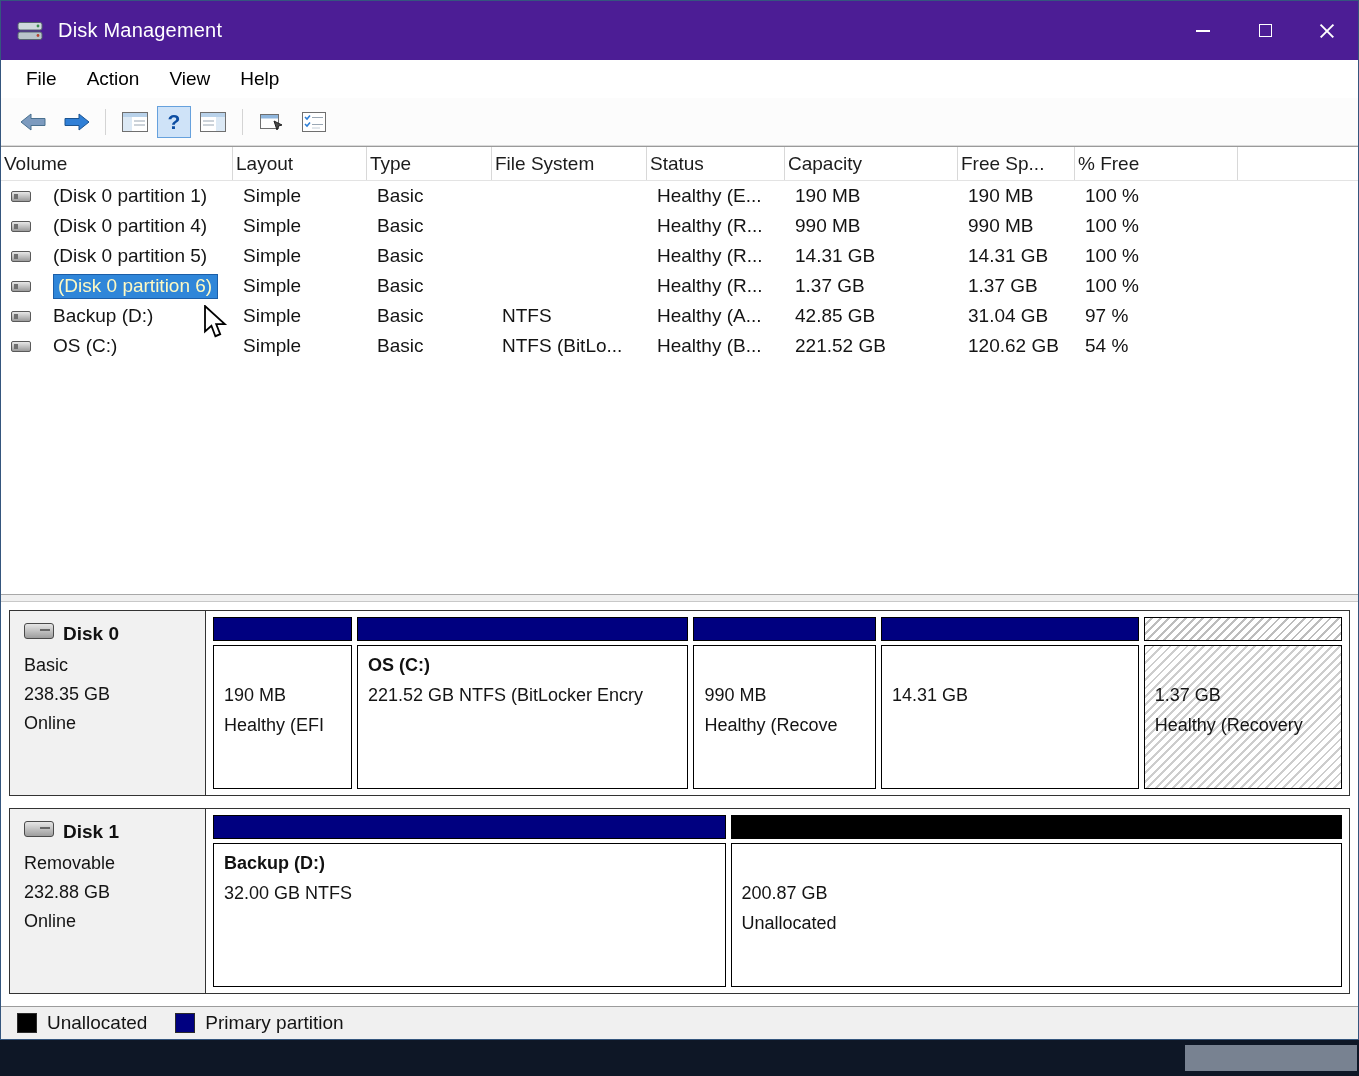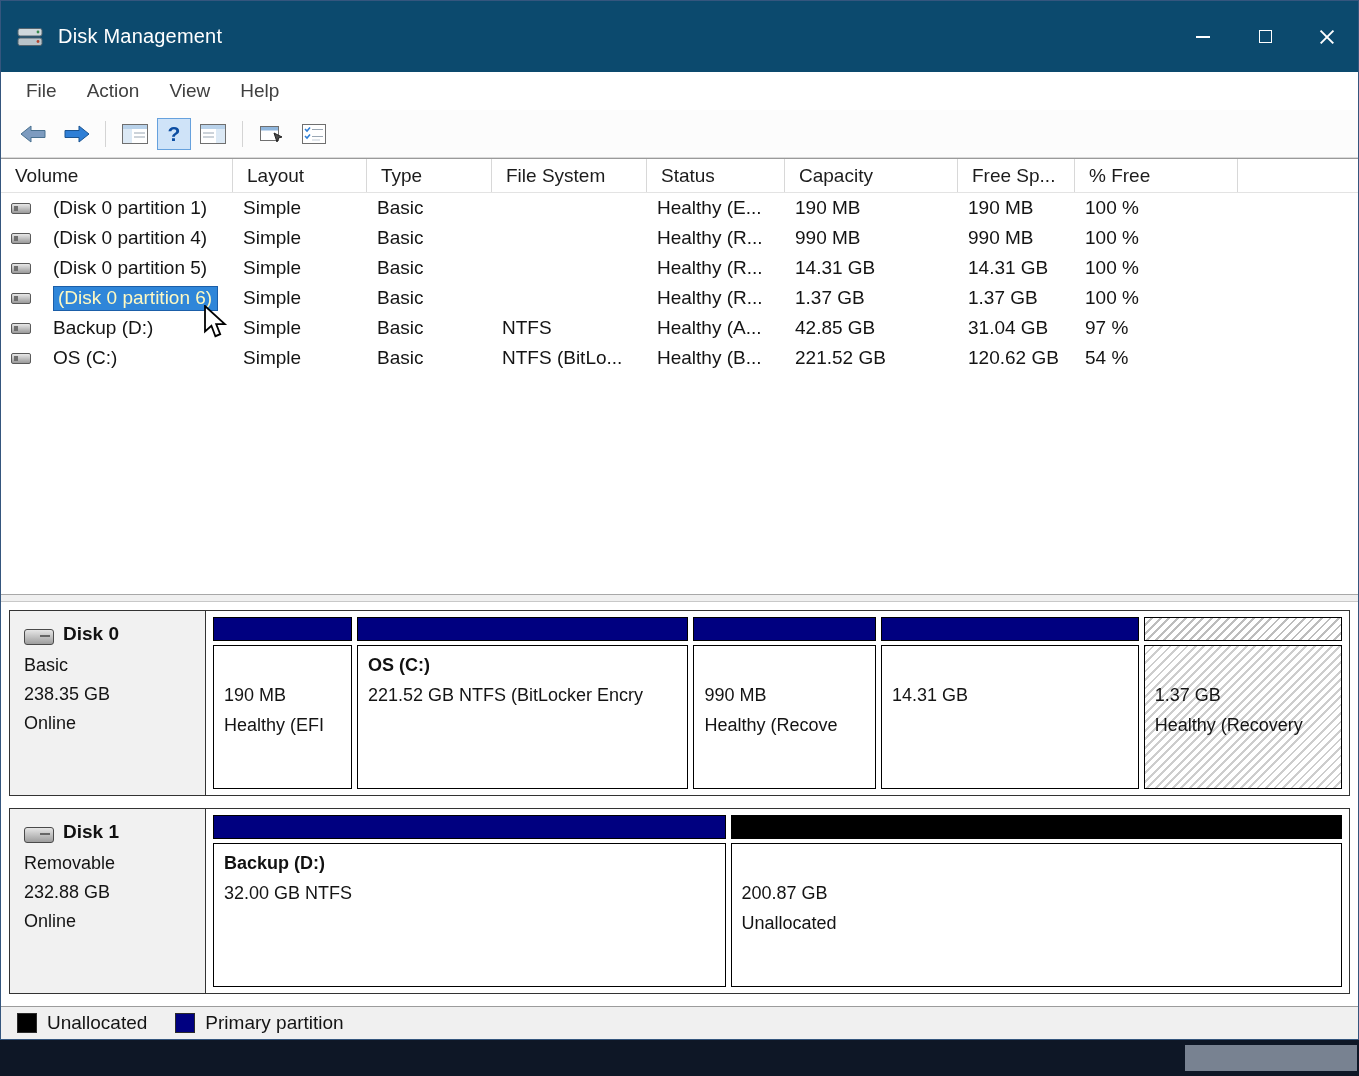--- a/index.html
+++ b/index.html
@@ -3,64 +3,64 @@
 <meta charset="utf-8">
 <style>
   * { box-sizing: border-box; margin: 0; padding: 0; }
   html,body { background:#222; }
   body { font-family: "Liberation Sans", "DejaVu Sans", sans-serif; }
   .screen { position:relative; width:1359px; height:1076px; background:#0e1726; overflow:hidden; }
   .window { position:absolute; top:0; left:0; width:1359px; height:1040px;
             display:flex; flex-direction:column; background:#fff; border:1px solid #35567e; }
 
   
-  .titlebar { height:71px; background:#0c4a6e; color:#fff; display:flex; align-items:center; flex:0 0 auto; }
+  .titlebar { height:59px; background:#4c1d95; color:#fff; display:flex; align-items:center; flex:0 0 auto; }
   .app-icon { margin:0 14px 0 16px; display:flex; }
   .title { font-size:20px; letter-spacing:.2px; }
   .win-controls { margin-left:auto; display:flex; height:100%; }
   .wc { width:62px; height:100%; display:flex; align-items:center; justify-content:center; position:relative; }
   .min-glyph { width:14px; height:2px; background:#fff; display:block; }
   .max-glyph { width:13px; height:13px; border:1.5px solid #fff; display:block; }
   .close-glyph { position:absolute; width:18px; height:1.8px; background:#fff; }
   .x1 { transform:rotate(45deg); } .x2 { transform:rotate(-45deg); }
 
   
   .menubar { height:38px; background:#fff; display:flex; align-items:center; padding-left:10px; flex:0 0 auto; }
-  .menu-item { font-size:19px; color:#404040; padding:4px 15px; }
+  .menu-item { font-size:19px; color:#000000; padding:4px 15px; }
 
   
   .toolbar { height:48px; background:#fcfcfc; border-bottom:1px solid #dadada; display:flex; align-items:center; padding-left:12px; flex:0 0 auto; }
   .tb-btn { width:40px; height:36px; display:flex; align-items:center; justify-content:center; margin:0 1px; }
   .tb-sep { width:1px; height:26px; background:#d4d4d4; margin:0 8px; }
   .help-btn { background:#cfe3f8; border:1px solid #66a1dd; width:34px; height:32px; }
   .q { color:#0c4da2; font-size:21px; font-weight:bold; }
 
   
   .pane-top { flex:1 1 auto; background:#fff; border-top:1px solid #9a9a9a; display:flex; flex-direction:column; overflow:hidden; }
   .thead { display:flex; height:34px; flex:0 0 auto; border-bottom:1px solid #e3e3e3; }
-  .th { display:flex; align-items:center; padding-left:14px; font-size:19px; color:#1c1c1c; border-right:1px solid #d8d8d8; white-space:nowrap; overflow:hidden; }
+  .th { display:flex; align-items:center; padding-left:3px; font-size:19px; color:#1c1c1c; border-right:1px solid #d8d8d8; white-space:nowrap; overflow:hidden; }
   .tr { display:flex; height:30px; align-items:center; font-size:19px; color:#141414; }
   .td { padding-left:10px; white-space:nowrap; overflow:hidden; }
   .c-vol { width:232px; } .c-lay { width:134px; } .c-typ { width:125px; } .c-fs { width:155px; }
   .c-sta { width:138px; } .c-cap { width:173px; } .c-fre { width:117px; } .c-pct { width:163px; }
   .c-fill { flex:1; border-right:none; }
   .vol-cell { display:flex; align-items:center; gap:22px; }
   .vol-icon { flex:0 0 auto; width:20px; height:11px; border:1px solid #5a5a5a; border-radius:2px;
               background:linear-gradient(#e8e8e8,#9a9a9a); position:relative; }
   .vol-icon::after { content:""; position:absolute; left:2px; top:2px; width:4px; height:5px; background:#6f6f6f; }
   .sel-span { background:#2f86d9; border:1px solid #1b5ea8; color:#fef9c3; padding:0 5px 1px 4px; }
 
   
   .splitter { height:8px; background:#f0f0f0; border-top:1px solid #a8a8a8; border-bottom:1px solid #c8c8c8; flex:0 0 auto; }
 
   
   .pane-bottom { flex:0 0 auto; background:#fff; padding:8px 8px 0 8px; }
   .disk-row { display:flex; border:1px solid #333; height:186px; margin-bottom:12px; background:#fff; }
   .disk-info { width:196px; flex:0 0 auto; border-right:1px solid #333; background:#f1f1f1; padding:12px 10px 0 14px; }
-  .disk-head { display:flex; align-items:flex-end; gap:9px; margin-bottom:6px; }
+  .disk-head { display:flex; align-items:flex-start; gap:9px; margin-bottom:6px; }
   .disk-icon { width:30px; height:16px; border:1px solid #4a4a4a; border-radius:3px; background:linear-gradient(#e6e6e6,#9d9d9d); position:relative; }
   .disk-icon::after { content:""; position:absolute; right:3px; top:5px; width:10px; height:2px; background:#666; }
   .disk-name { font-size:19px; font-weight:bold; color:#111; }
   .disk-line { font-size:18px; color:#141414; line-height:29px; }
   .parts { flex:1; display:flex; gap:5px; padding:6px 7px; background:#fff; min-width:0; }
   .part { display:flex; flex-direction:column; min-width:0; }
   .part-band { height:24px; flex:0 0 auto; background:#000080; border:1px solid #000; }
   .part.unalloc .part-band { background:#000; }
   .part-body { margin-top:4px; flex:1; border:1px solid #000; background:#fff; padding:4px 10px; overflow:hidden; }
   .part.selected .part-band { background:repeating-linear-gradient(-45deg,#ffffff 0 4px,#bdbdbd 4px 6px); }

